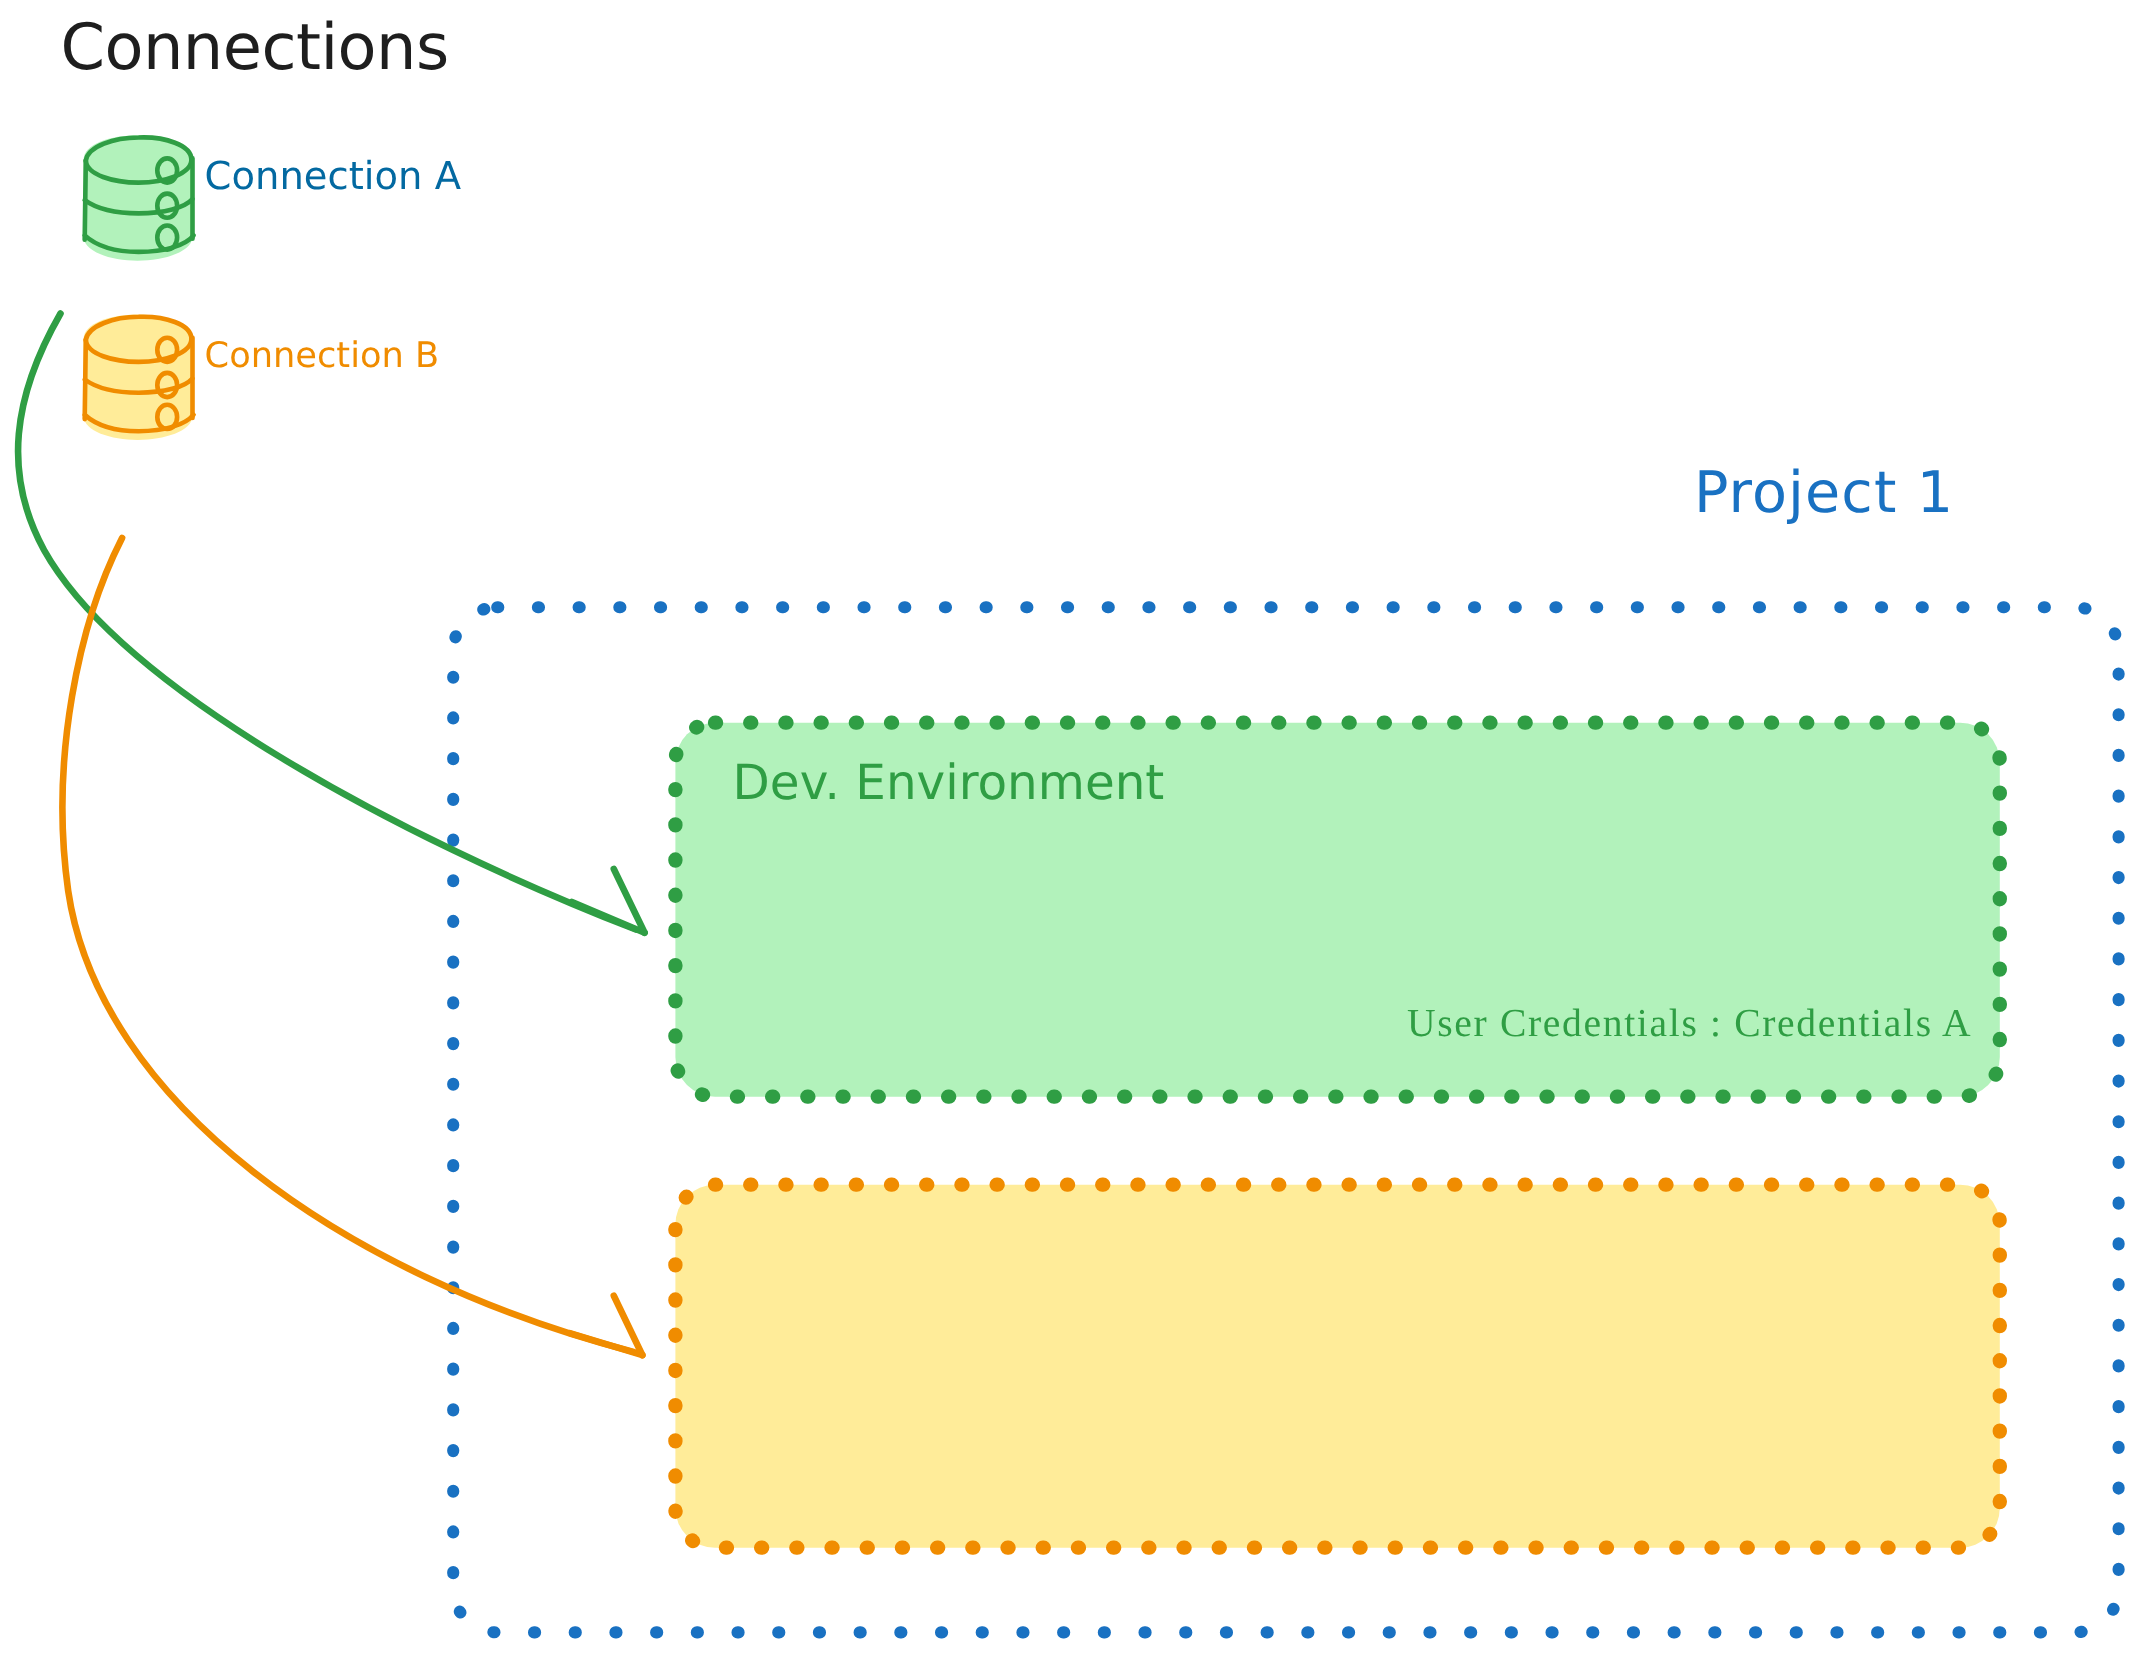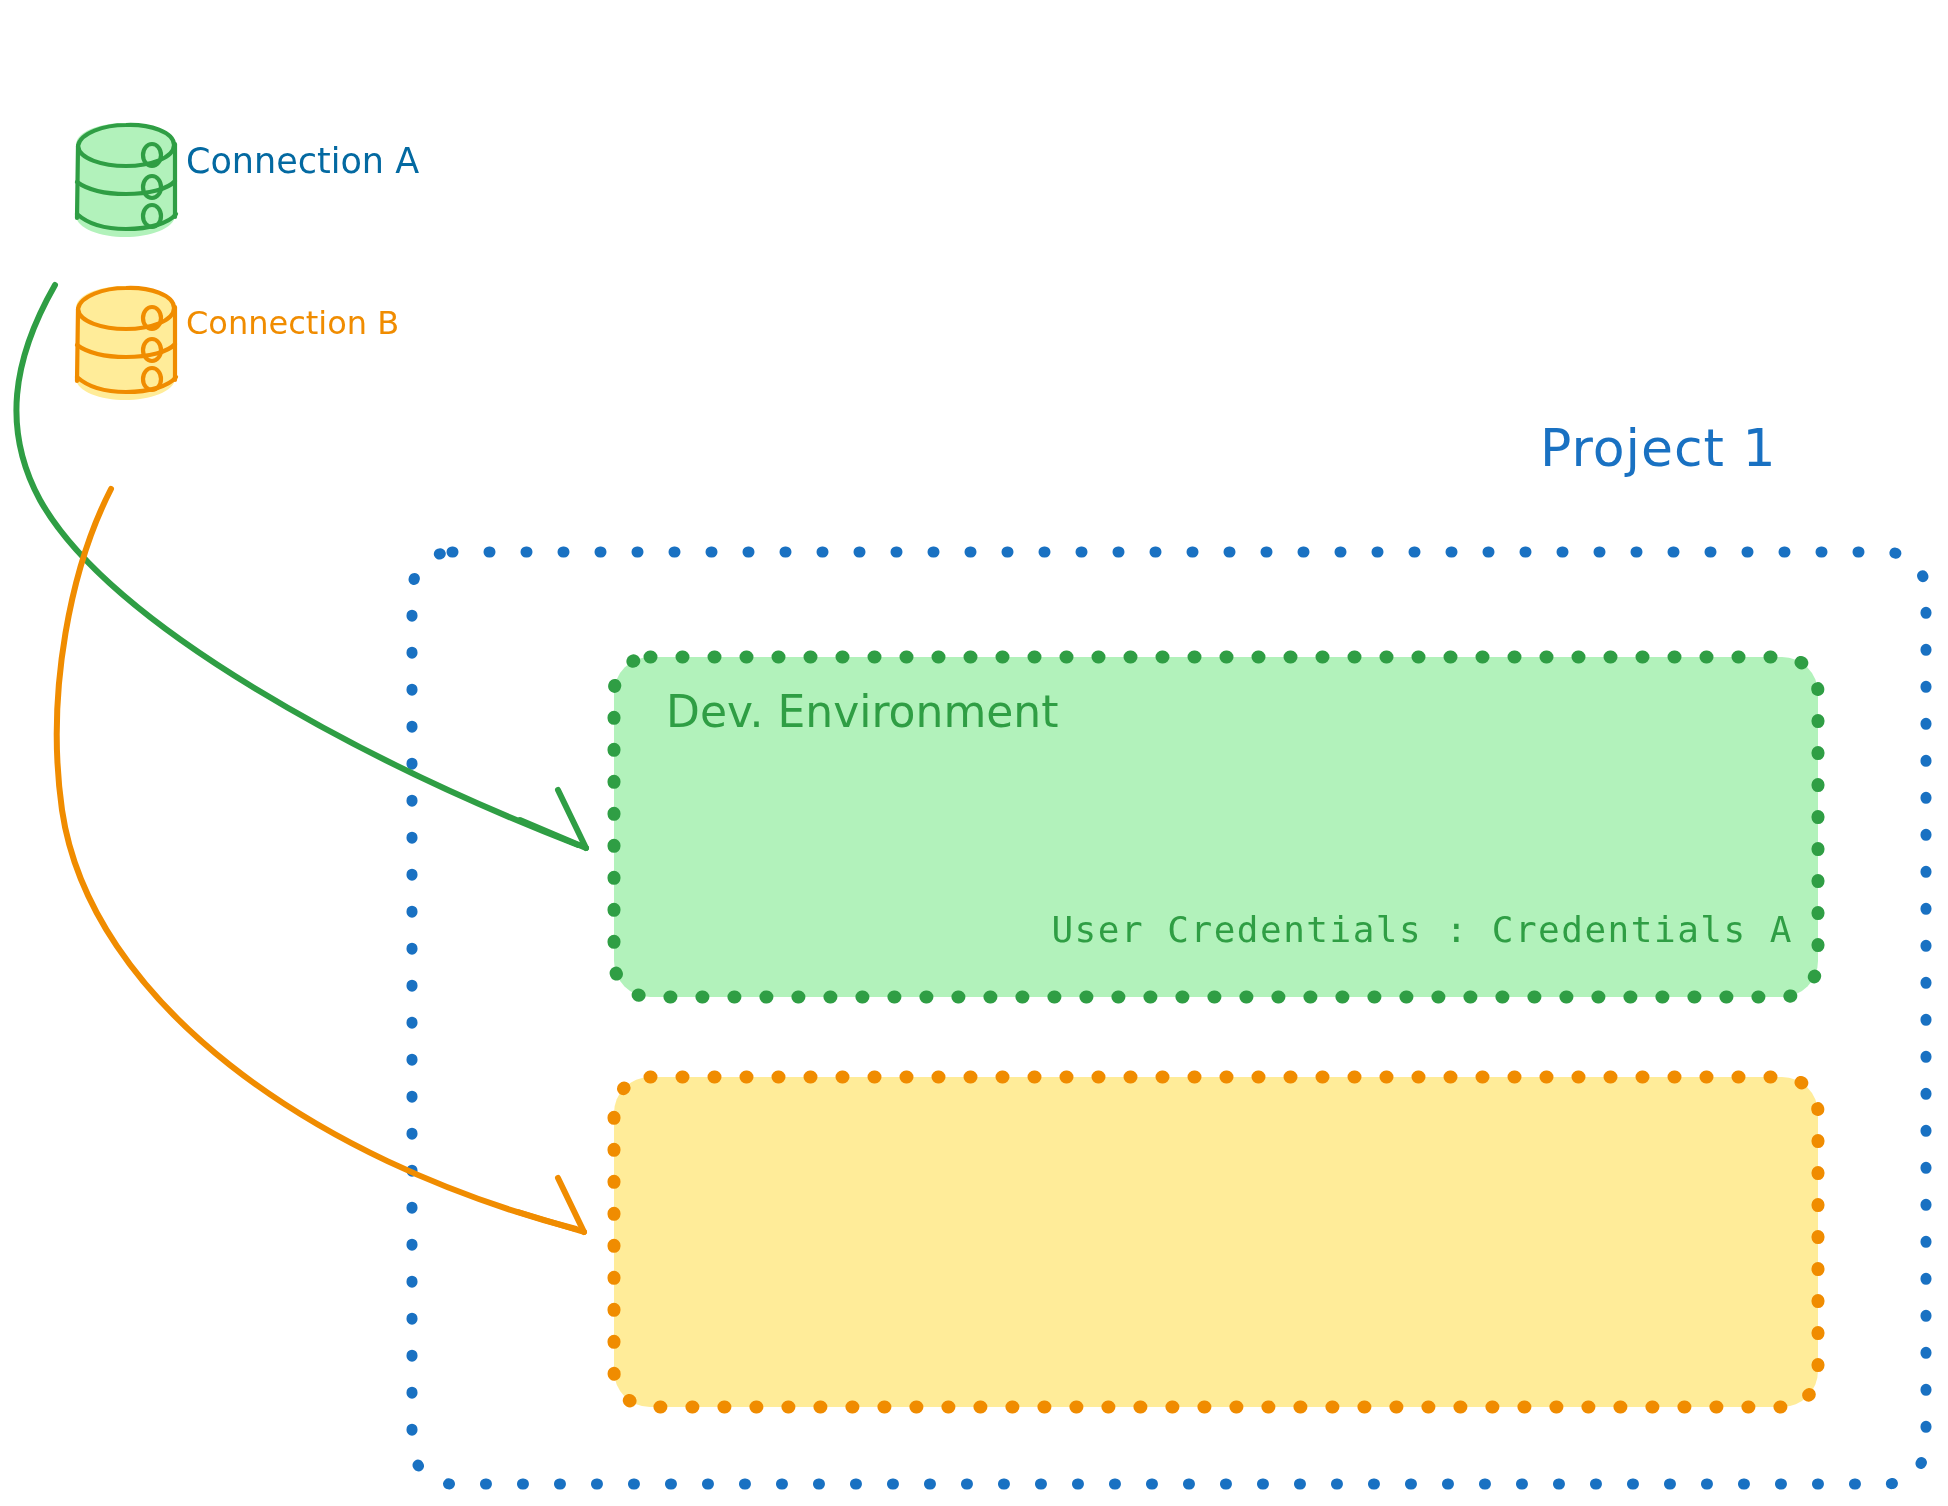--- a/index.html
+++ b/index.html
@@ -74,20 +74,21 @@
   .mono {
     font-family: "DejaVu Sans Mono", monospace;
     font-size: 36px;
     letter-spacing: 1.5px;
   }
 
   #dev-cred {
     right: 155px;
     top: 912px;
     color: #2f9e44;
+    font-family: Liberation Serif, serif;
   }
 
   #prod-cred {
     right: 155px;
     top: 1330px;
     color: #f08c00;
   }
 
   
   svg.layer {
@@ -131,20 +132,21 @@
     stroke-width: 13;
     stroke-linecap: round;
     stroke-dasharray: 1 31;
   }
 </style>
 </head>
 <body>
 
 <div id="canvas">
 
+  <div class="lbl" id="title">Connections</div>
 
   <svg class="layer">
 
     <g>
       <path class="dbfill-green" d="M76 145 C76 131 101 123 125 123 C149 123 175 131 175 145
            L175 215 C175 229 149 237 125 237 C101 237 76 229 76 215 Z"></path>
       <path class="dbstroke-green" d="M78 146 C80 133 104 125 126 125 C150 124 174 132 174 145"></path>
       <path class="dbstroke-green" d="M174 145 C174 158 150 166 126 166 C103 166 79 159 78 146"></path>
       <path class="dbstroke-green" d="M78 146 L77 218"></path>
       <path class="dbstroke-green" d="M175 144 L175 217"></path>

